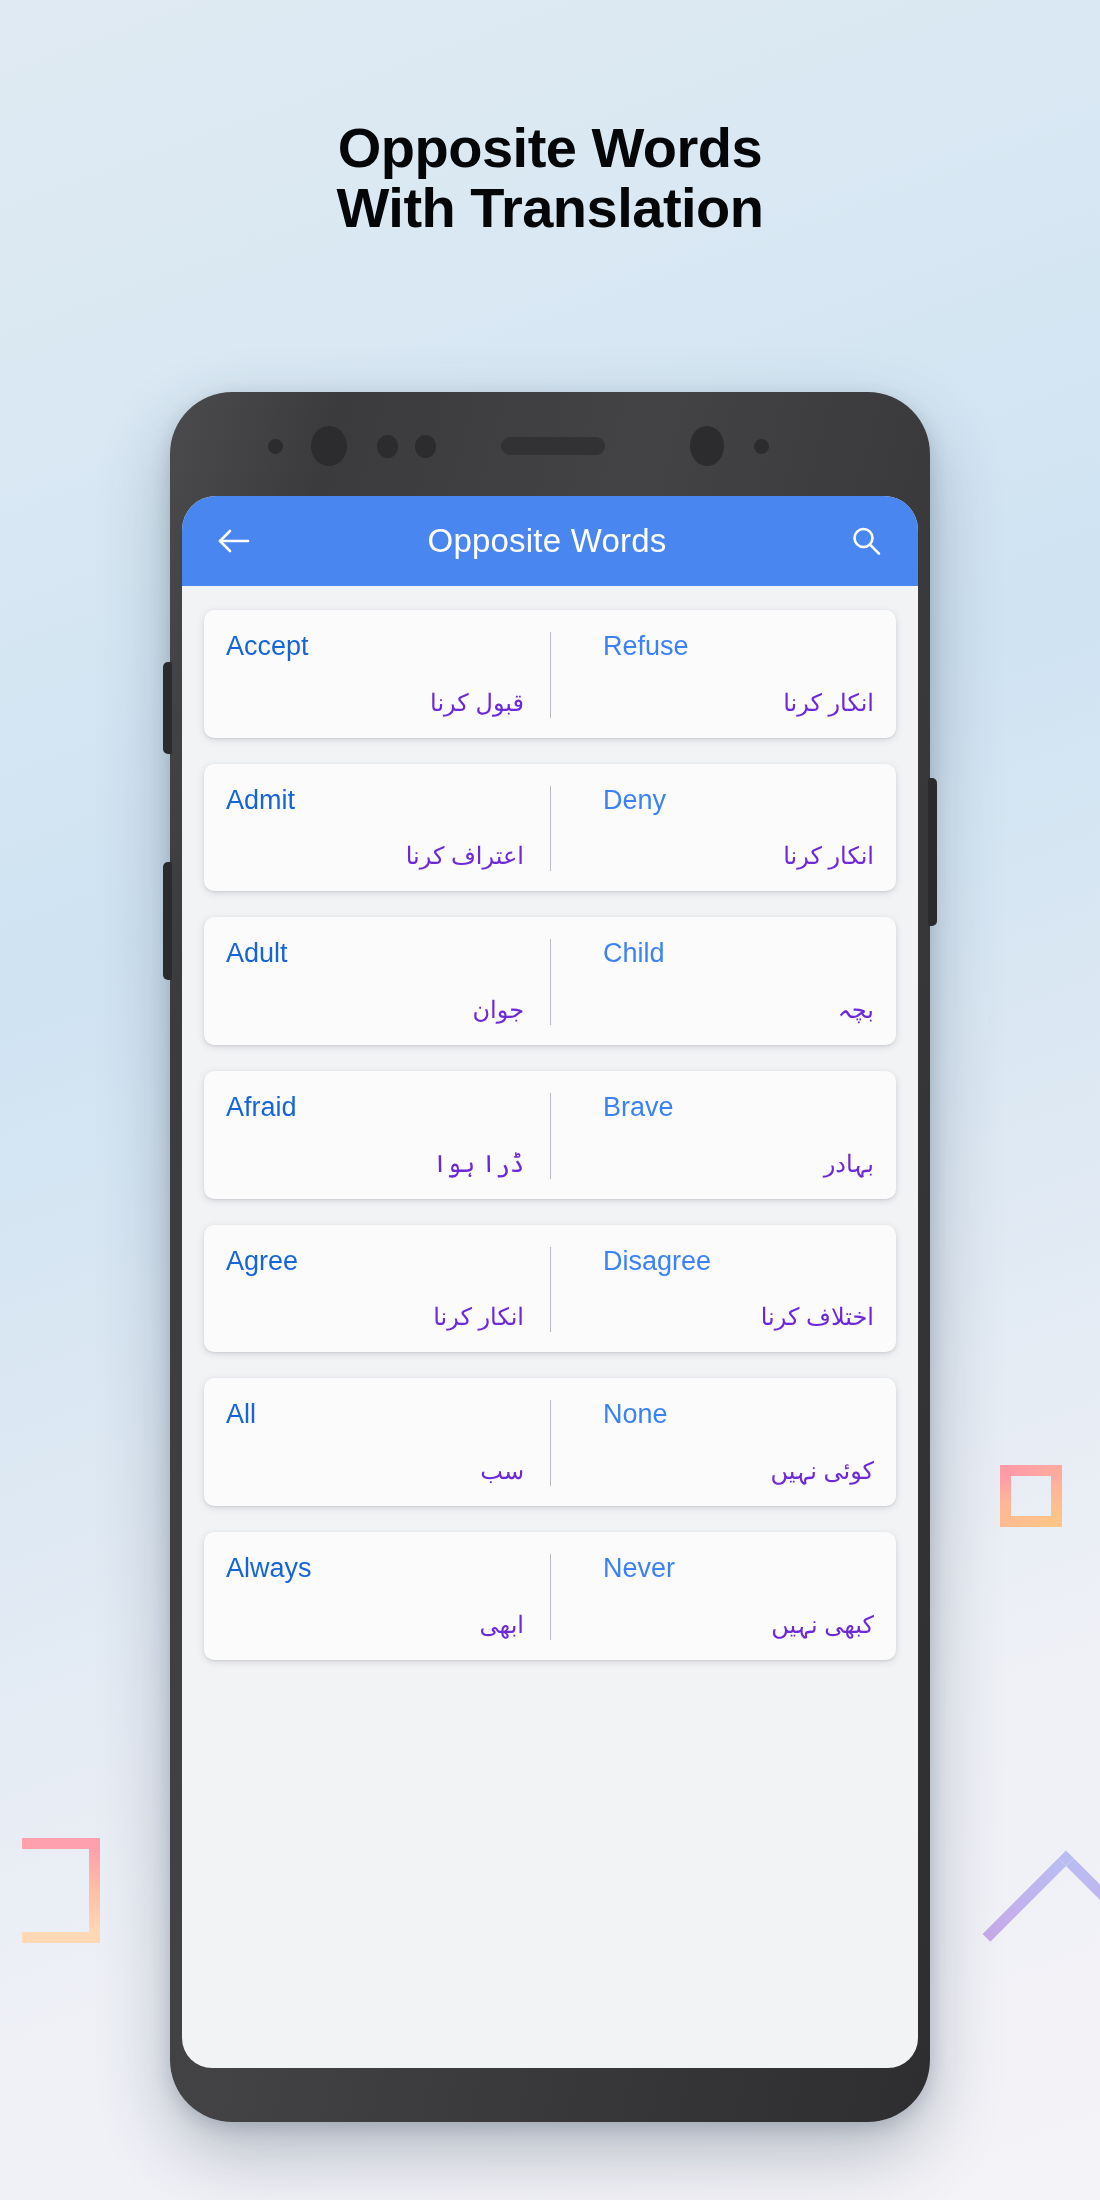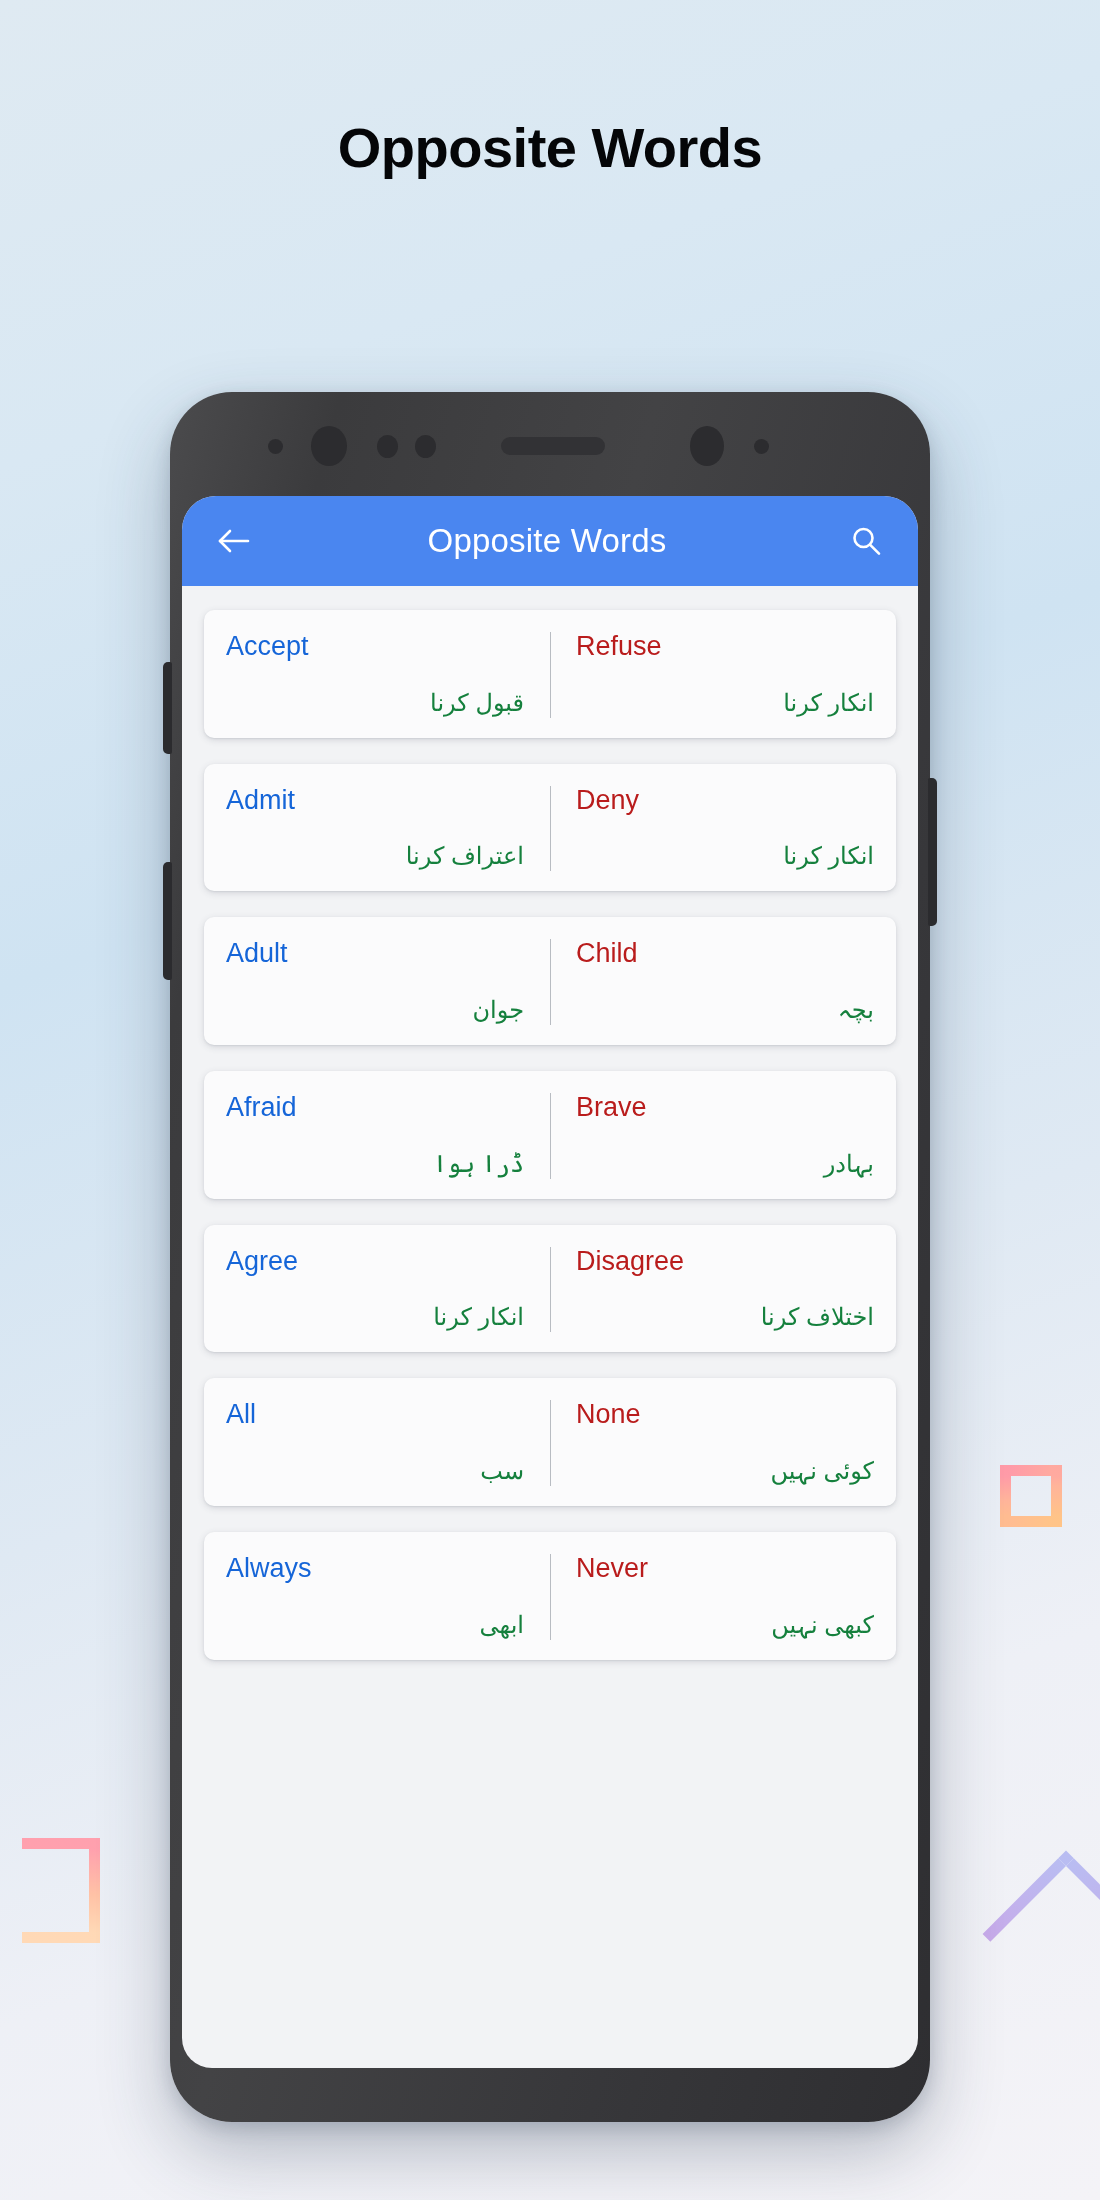--- a/index.html
+++ b/index.html
@@ -197,42 +197,43 @@
     width: 1px;
     background: #b8bcc2;
   }
 
   .word-en {
     font-size: 27px;
     line-height: 1.1;
     white-space: nowrap;
   }
   .word-en.src  { color: #1565d8; }
-  .word-en.dest { color: #b91c1c; }
+  .word-en.dest { color: #3b82f6; margin-left: 27px; }
 
   .word-ur {
     font-size: 24px;
-    color: #15803d;
+    color: #6d28d9;
     text-align: right;
     direction: rtl;
     margin-top: 26px;
     line-height: 1.25;
     white-space: nowrap;
   }
 
 </style>
 </head>
 <body>
 
 <div class="deco deco-square"></div>
 <div class="deco deco-bracket-left"></div>
 <div class="deco deco-diamond"></div>
 
 <div class="heading">
   <span class="line">Opposite Words</span>
+  <span class="line">With Translation</span>
 </div>
 
 <div class="phone">
 
   <div class="side-btn left-a"></div>
   <div class="side-btn left-b"></div>
   <div class="side-btn right-a"></div>
 
   <div class="bezel-top">
     <span class="sensor s-dot-sm"></span>

